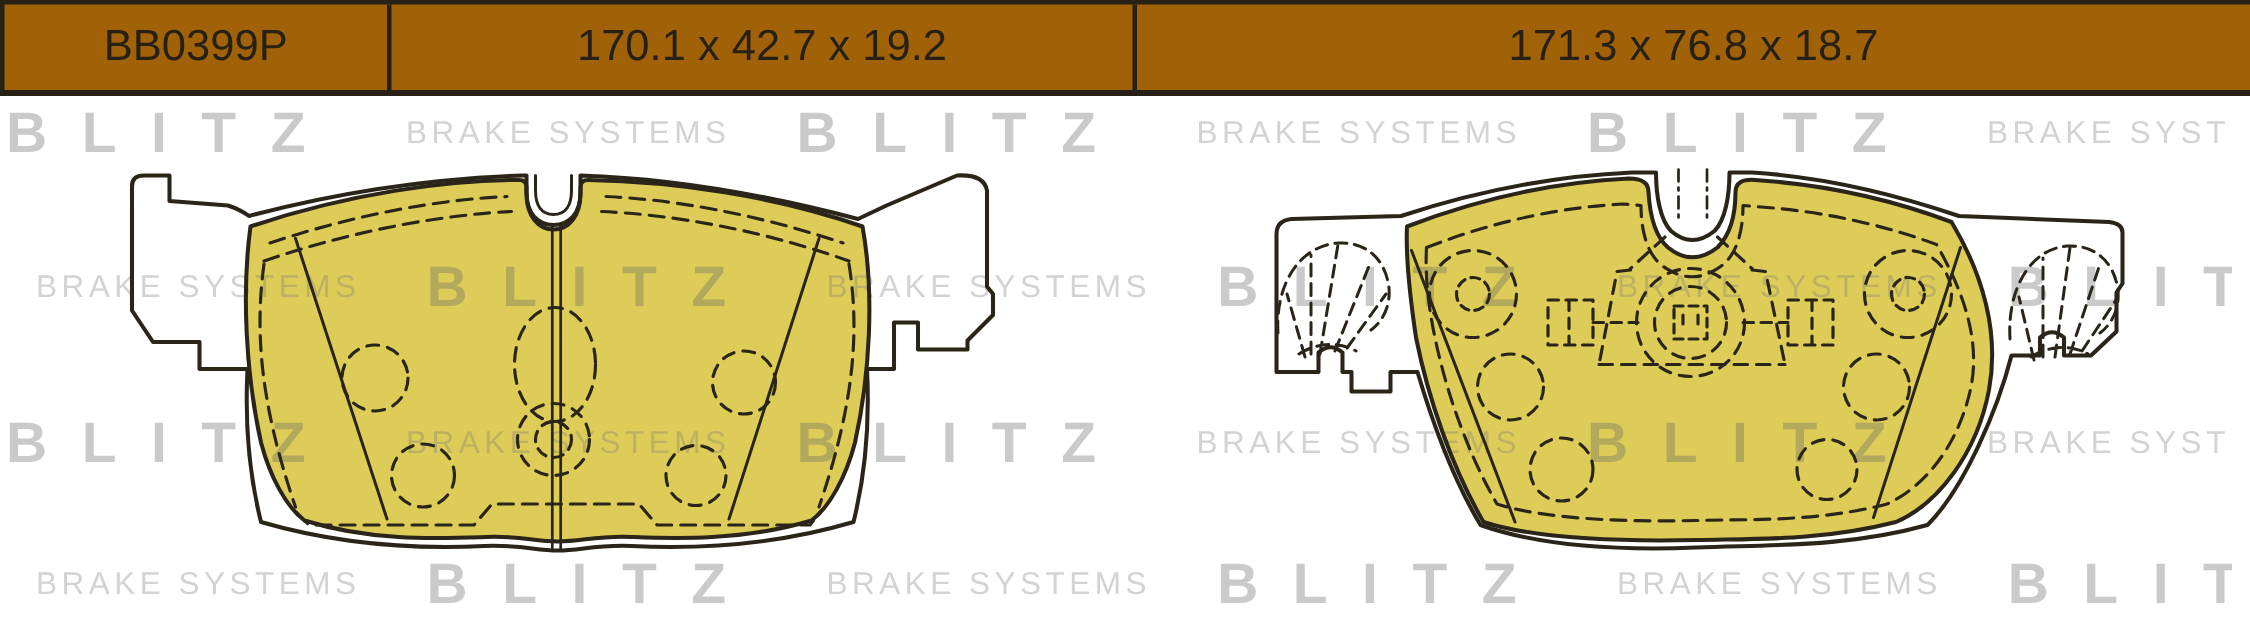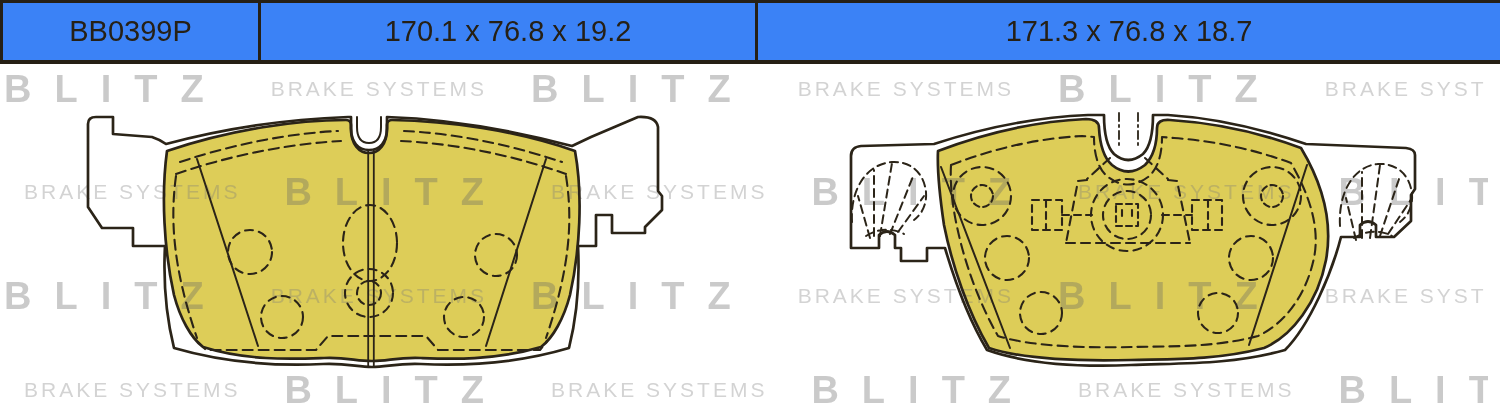--- a/index.html
+++ b/index.html
@@ -7,21 +7,21 @@
     width:1500px;height:417px;overflow:hidden;background:#ffffff;
     font-family:"Liberation Sans", sans-serif;
     position:relative;
   }
   .stage{position:absolute;inset:0;}
 
   
   .header{
     position:absolute;top:0;left:0;right:0;height:57px;
     border-top:3px solid #262015;border-bottom:4px solid #262015;border-left:3px solid #262015;
-    display:flex;background:#3b82f6;z-index:6;
+    display:flex;background:#a16207;z-index:6;
   }
   .header .cell{
     display:flex;align-items:center;justify-content:center;
     color:#262015;font-size:29px;letter-spacing:0px;white-space:nowrap;
   }
   .cell-part{width:255px;border-right:3px solid #262015;}
   .cell-dim-left{width:494px;border-right:3px solid #262015;}
   .cell-dim-right{flex:1;}
 
   
@@ -210,20 +210,20 @@
                  M1354,238 C1366,230 1382,230 1392,236"></path>
       </g>
     </svg>
   </div>
 
   <div class="header">
     <div class="cell cell-part">
       <span>BB0399P</span>
     </div>
     <div class="cell cell-dim-left">
-      <span>170.1 x 76.8 x 19.2</span>
+      <span>170.1 x 42.7 x 19.2</span>
     </div>
     <div class="cell cell-dim-right">
       <span>171.3 x 76.8 x 18.7</span>
     </div>
   </div>
 
 </div>
 
 </body></html>

